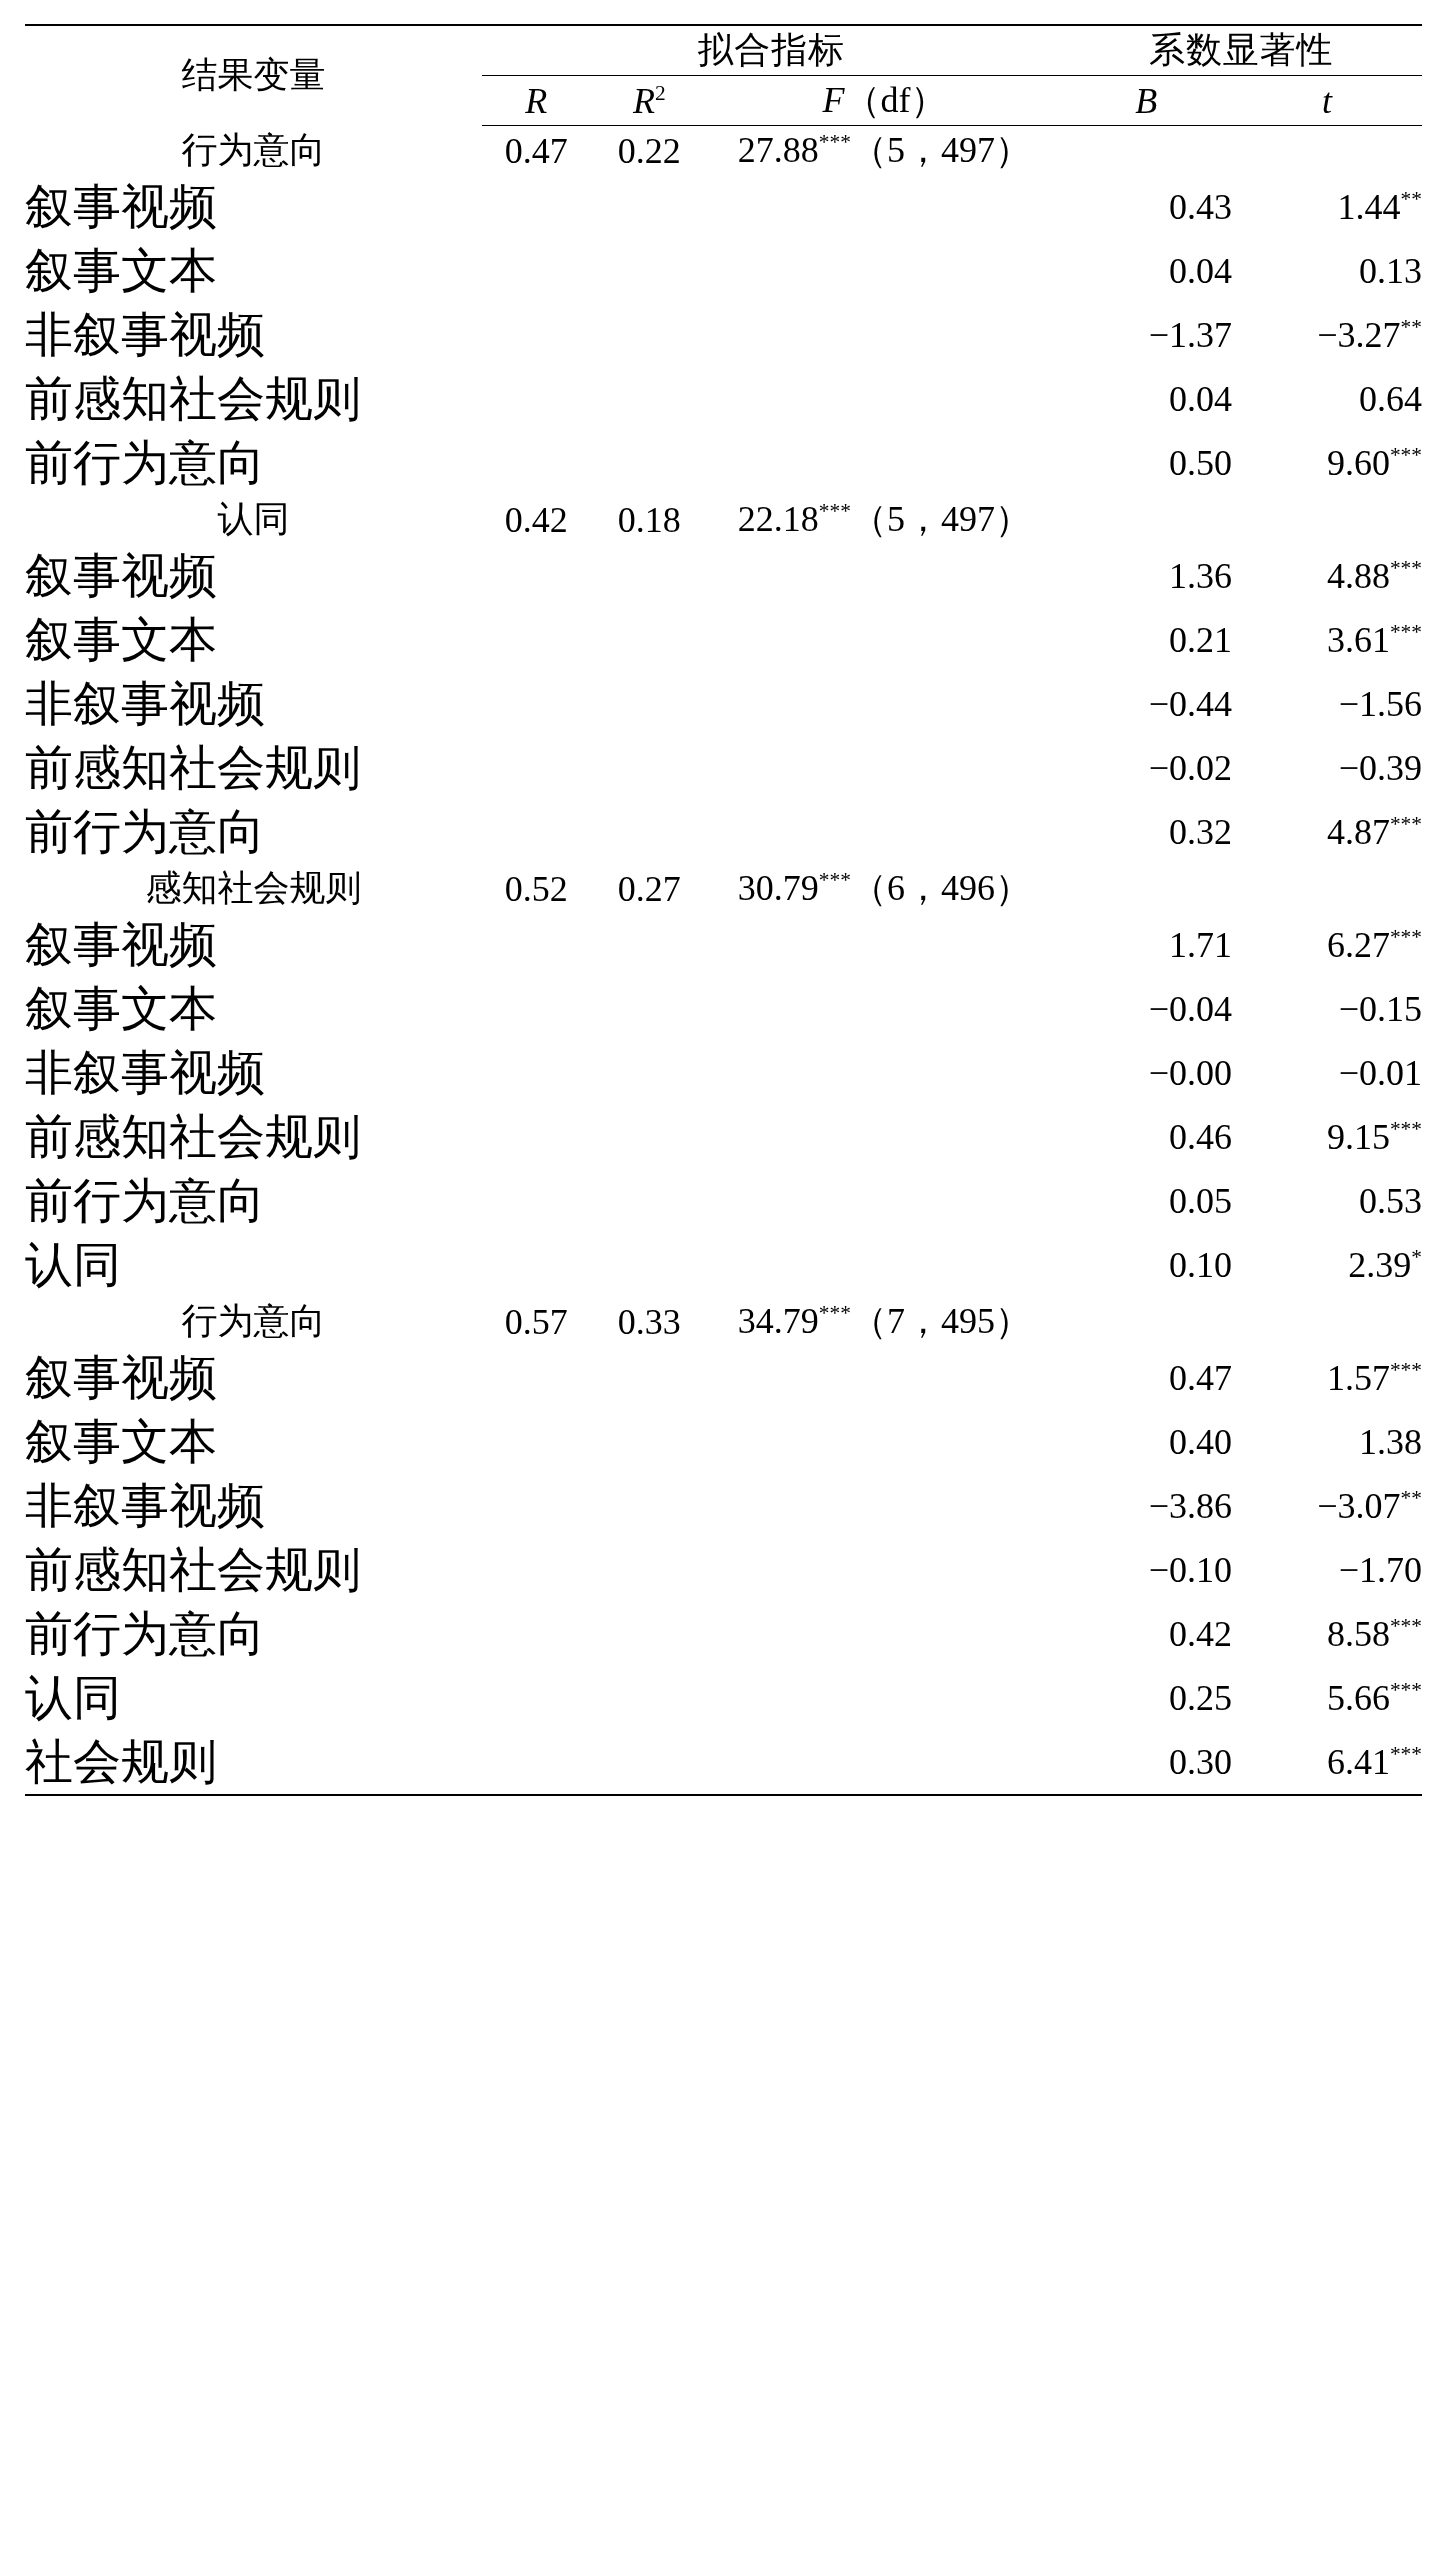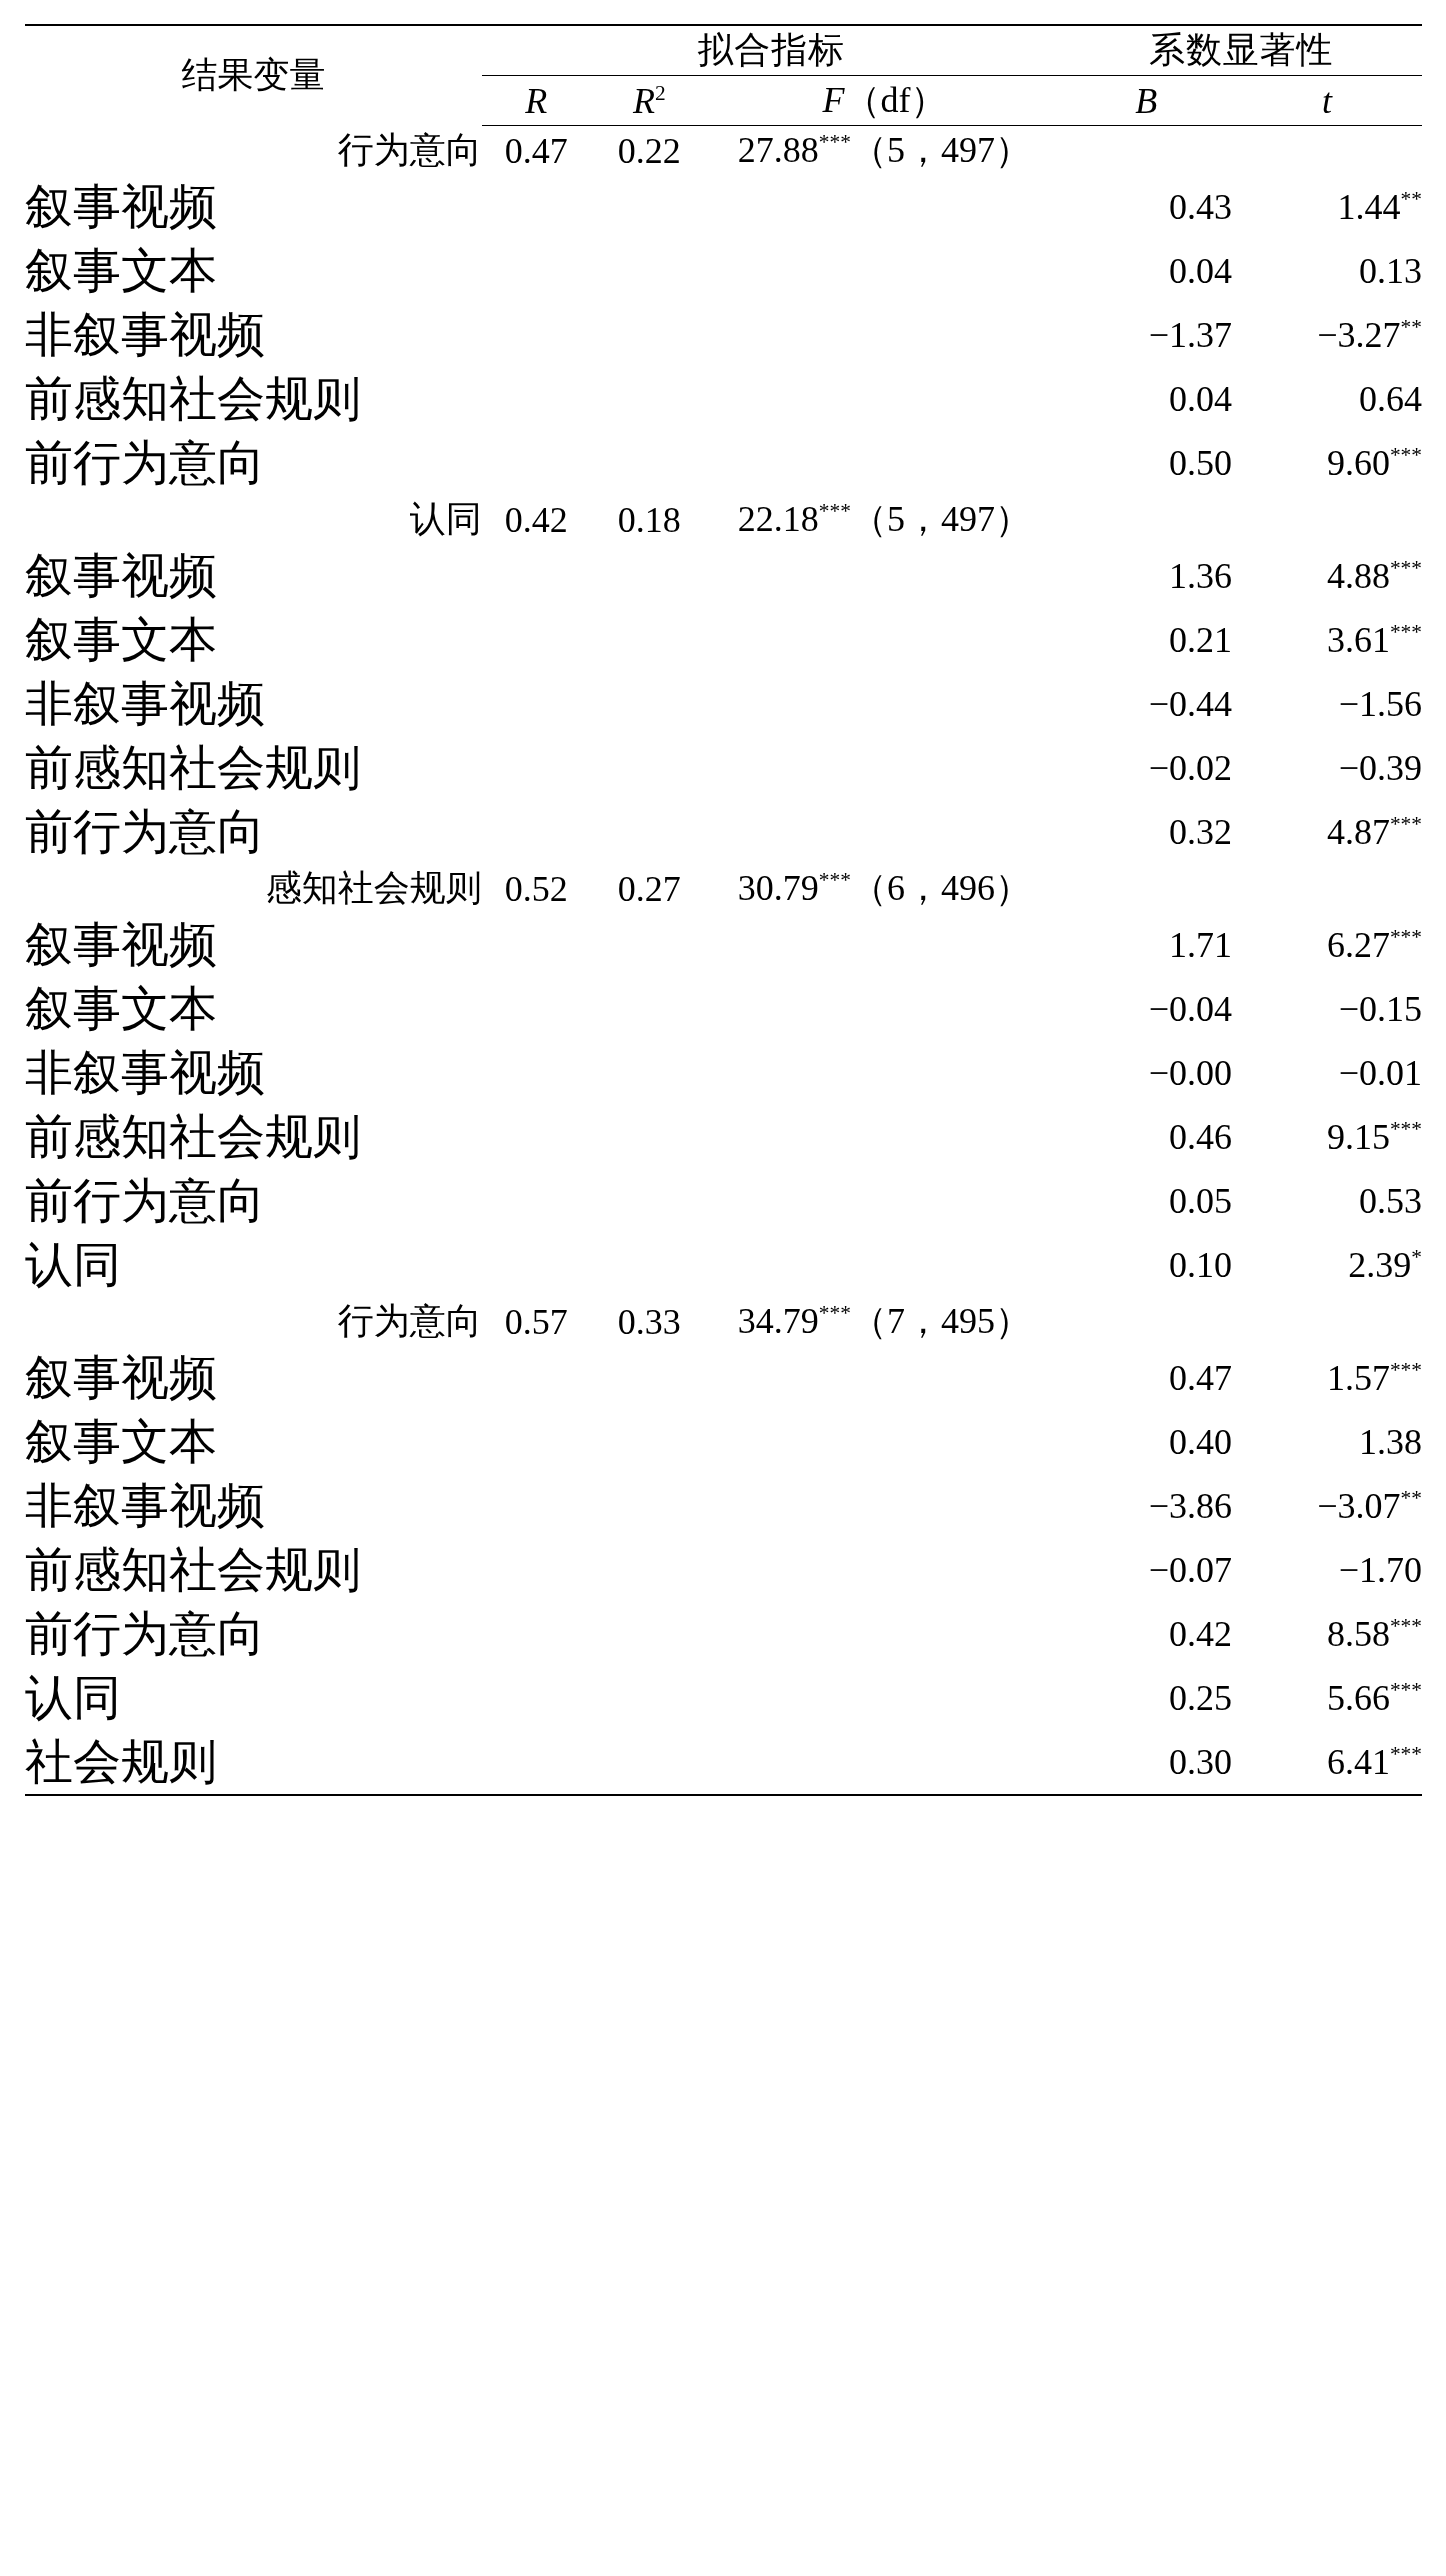--- a/index.html
+++ b/index.html
@@ -64,21 +64,21 @@
     font-style: normal;
     font-size: 21.4px;
     vertical-align: super;
   }
   .hdr-sub .paren {
     font-style: normal;
   }
 
   td.var-main {
     font-size: 36px;
-    text-align: right;
+    text-align: center;
     padding: 6.2px 0 6.2px 1.8px;
   }
   td.var-sub {
     font-size: 48px;
     text-align: left;
     padding: 6.2px 0 6.2px 39px;
   }
   td.num {
     font-size: 36px;
     text-align: center;
@@ -317,21 +317,21 @@
           <td class="num"></td>
           <td class="fcell"></td>
           <td class="num-b">−3.86</td>
           <td class="num-t"><span>−3.07</span><span class="stars">**</span></td>
         </tr>
         <tr>
           <td class="var-sub">前感知社会规则</td>
           <td class="num"></td>
           <td class="num"></td>
           <td class="fcell"></td>
-          <td class="num-b">−0.07</td>
+          <td class="num-b">−0.10</td>
           <td class="num-t"><span>−1.70</span></td>
         </tr>
         <tr>
           <td class="var-sub">前行为意向</td>
           <td class="num"></td>
           <td class="num"></td>
           <td class="fcell"></td>
           <td class="num-b">0.42</td>
           <td class="num-t"><span>8.58</span><span class="stars">***</span></td>
         </tr>

